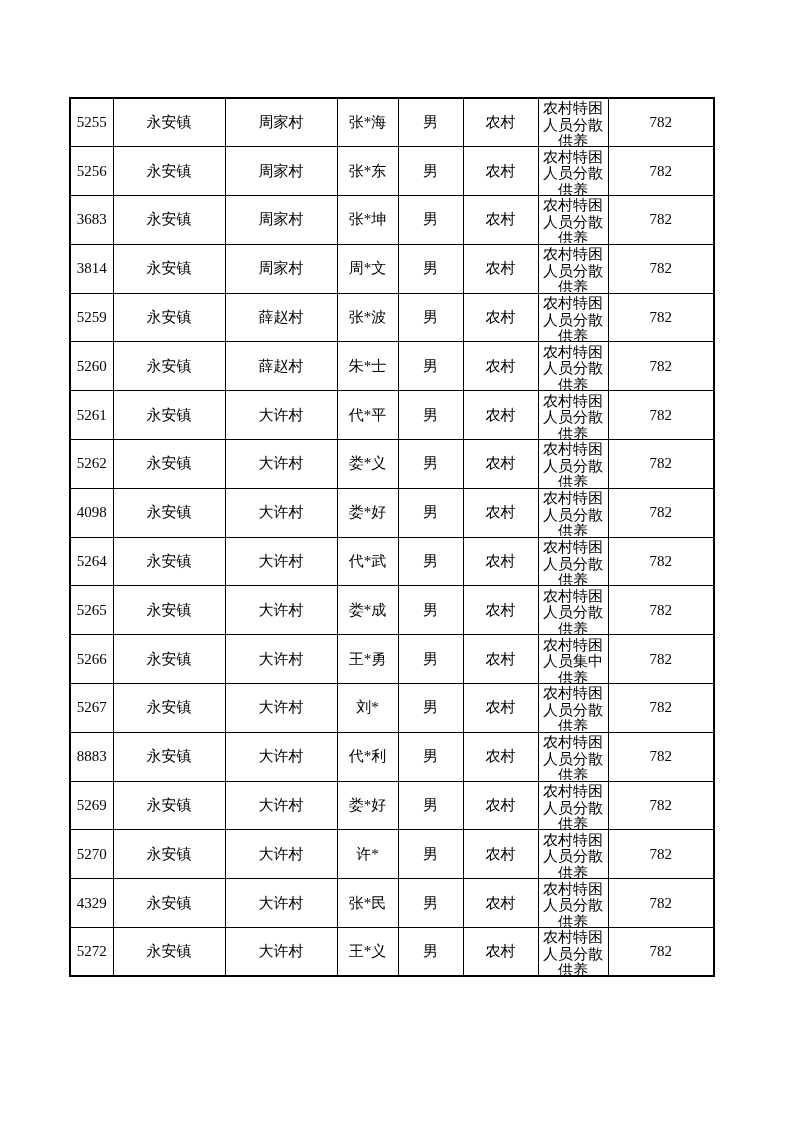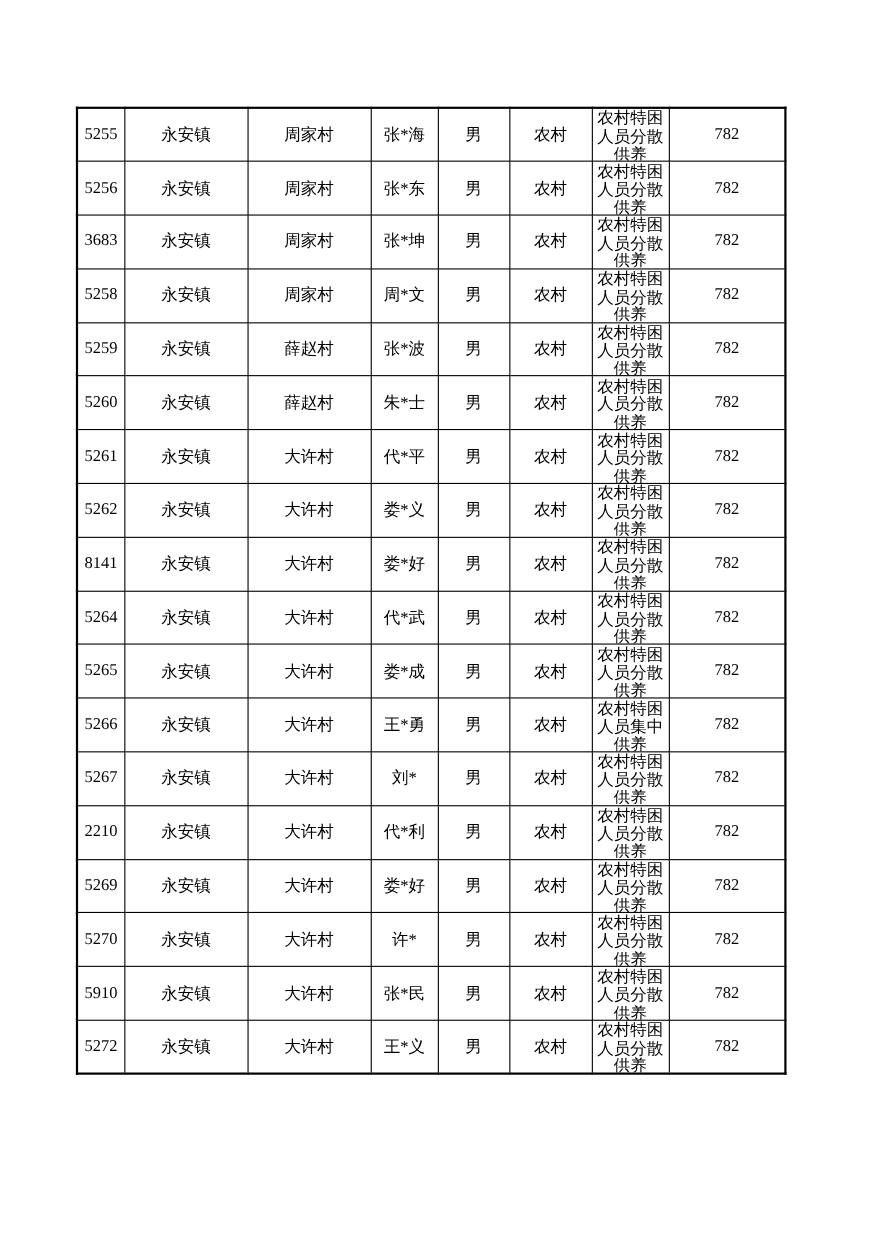--- a/index.html
+++ b/index.html
@@ -108,21 +108,21 @@
           <td class="col-village">周家村</td>
           <td class="col-name">张*坤</td>
           <td class="col-gender">男</td>
           <td class="col-area">农村</td>
           <td class="col-category">
             <div class="category-text">农村特困人员分散供养</div>
           </td>
           <td class="col-amount">782</td>
         </tr>
         <tr>
-          <td class="col-serial">5258</td>
+          <td class="col-serial">3814</td>
           <td class="col-town">永安镇</td>
           <td class="col-village">周家村</td>
           <td class="col-name">周*文</td>
           <td class="col-gender">男</td>
           <td class="col-area">农村</td>
           <td class="col-category">
             <div class="category-text">农村特困人员分散供养</div>
           </td>
           <td class="col-amount">782</td>
         </tr>
@@ -168,21 +168,21 @@
           <td class="col-village">大许村</td>
           <td class="col-name">娄*义</td>
           <td class="col-gender">男</td>
           <td class="col-area">农村</td>
           <td class="col-category">
             <div class="category-text">农村特困人员分散供养</div>
           </td>
           <td class="col-amount">782</td>
         </tr>
         <tr>
-          <td class="col-serial">8141</td>
+          <td class="col-serial">4098</td>
           <td class="col-town">永安镇</td>
           <td class="col-village">大许村</td>
           <td class="col-name">娄*好</td>
           <td class="col-gender">男</td>
           <td class="col-area">农村</td>
           <td class="col-category">
             <div class="category-text">农村特困人员分散供养</div>
           </td>
           <td class="col-amount">782</td>
         </tr>
@@ -228,21 +228,21 @@
           <td class="col-village">大许村</td>
           <td class="col-name">刘*</td>
           <td class="col-gender">男</td>
           <td class="col-area">农村</td>
           <td class="col-category">
             <div class="category-text">农村特困人员分散供养</div>
           </td>
           <td class="col-amount">782</td>
         </tr>
         <tr>
-          <td class="col-serial">2210</td>
+          <td class="col-serial">8883</td>
           <td class="col-town">永安镇</td>
           <td class="col-village">大许村</td>
           <td class="col-name">代*利</td>
           <td class="col-gender">男</td>
           <td class="col-area">农村</td>
           <td class="col-category">
             <div class="category-text">农村特困人员分散供养</div>
           </td>
           <td class="col-amount">782</td>
         </tr>
@@ -264,21 +264,21 @@
           <td class="col-village">大许村</td>
           <td class="col-name">许*</td>
           <td class="col-gender">男</td>
           <td class="col-area">农村</td>
           <td class="col-category">
             <div class="category-text">农村特困人员分散供养</div>
           </td>
           <td class="col-amount">782</td>
         </tr>
         <tr>
-          <td class="col-serial">5910</td>
+          <td class="col-serial">4329</td>
           <td class="col-town">永安镇</td>
           <td class="col-village">大许村</td>
           <td class="col-name">张*民</td>
           <td class="col-gender">男</td>
           <td class="col-area">农村</td>
           <td class="col-category">
             <div class="category-text">农村特困人员分散供养</div>
           </td>
           <td class="col-amount">782</td>
         </tr>

